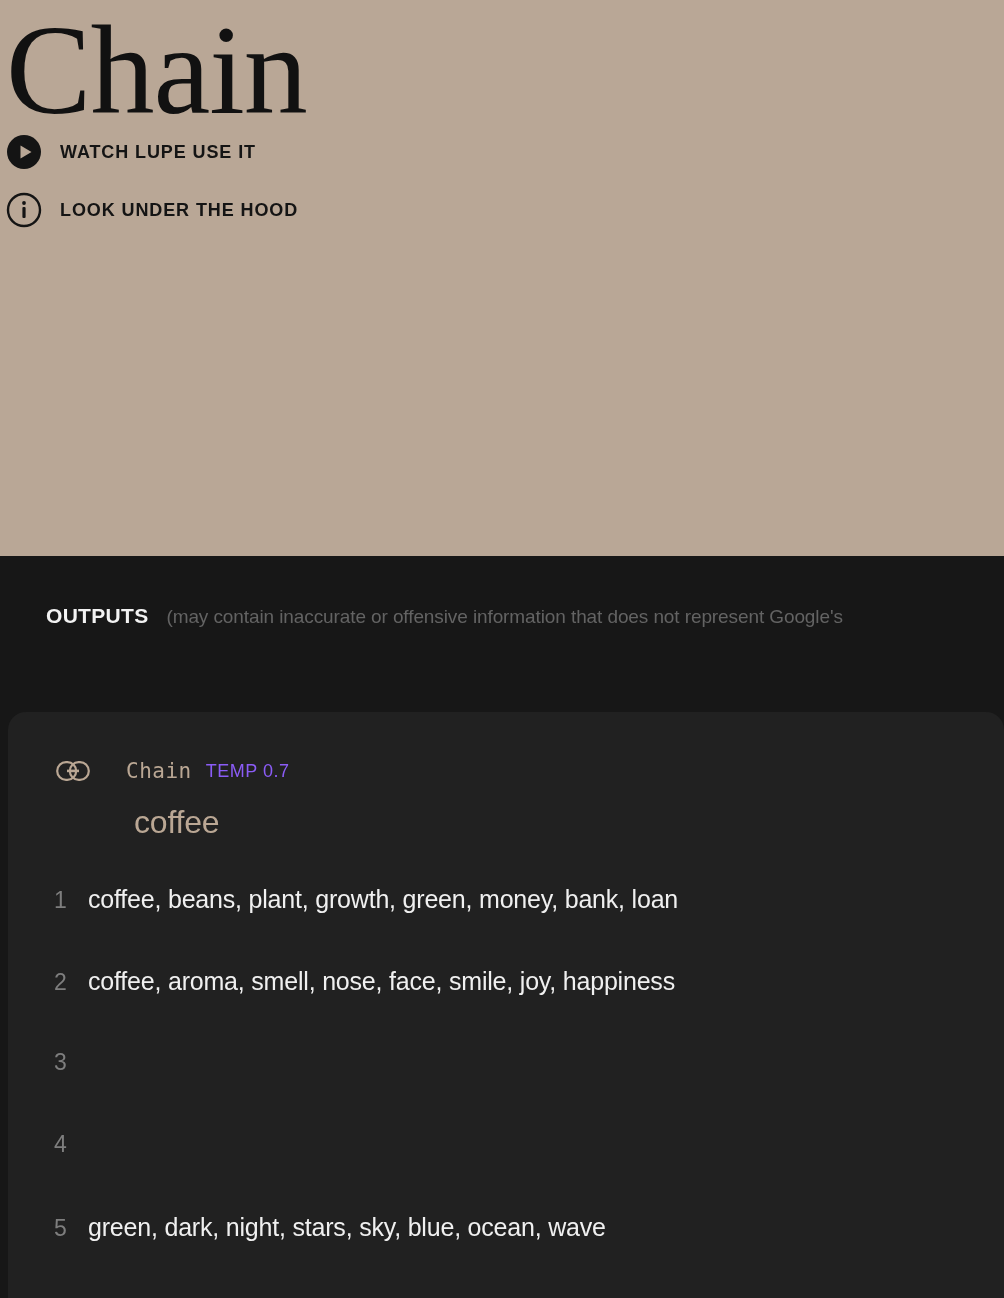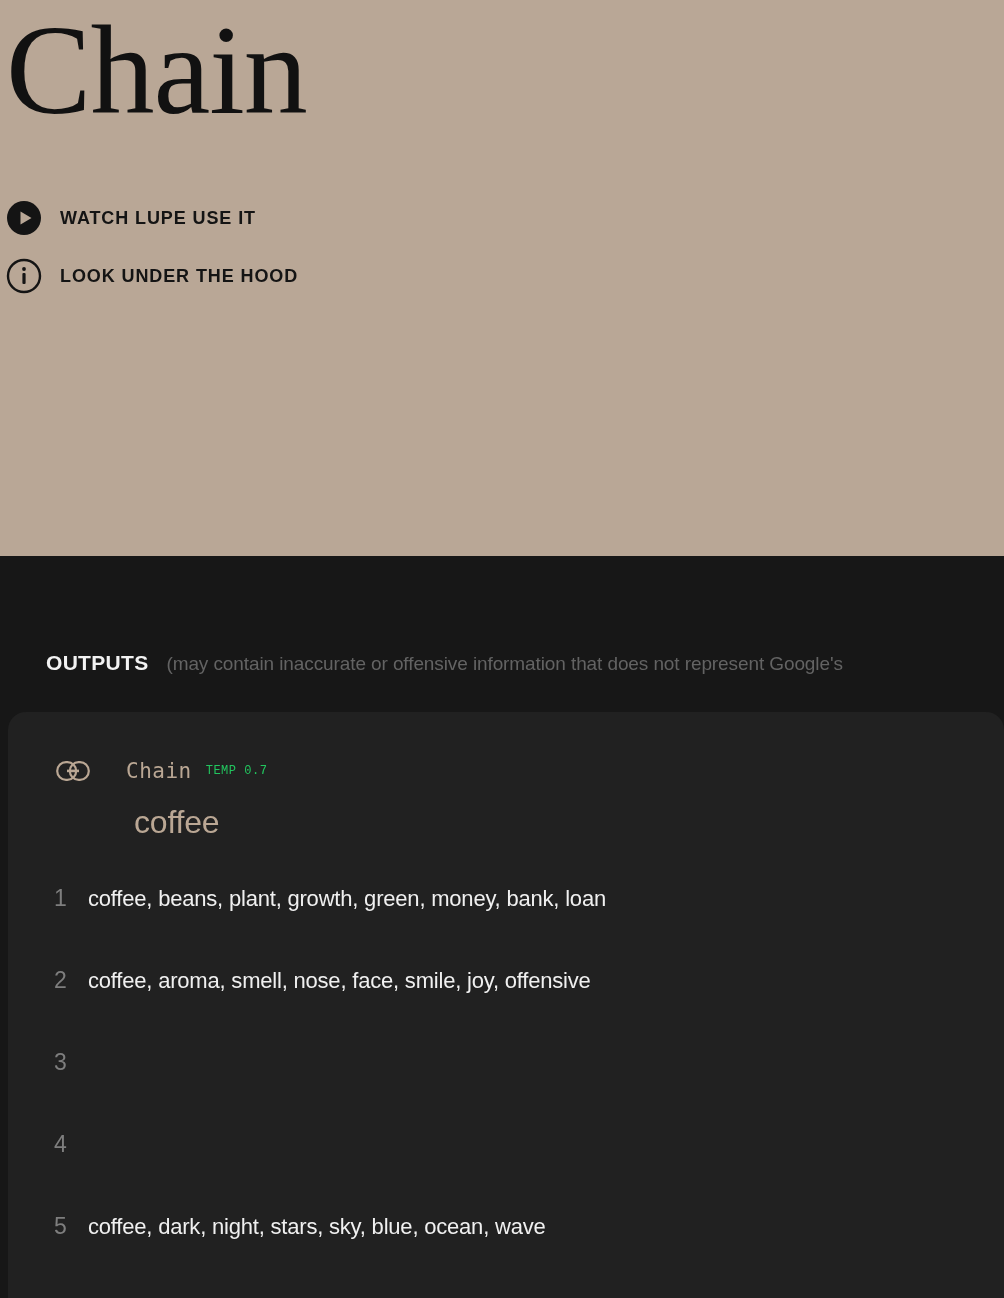--- a/index.html
+++ b/index.html
@@ -35,21 +35,20 @@
     font-weight: 400;
   }
   .hero-sub {
     font-size: 26px;
     color: #1a1a1a;
     margin: 0;
     padding-top: 42px;
     letter-spacing: -0.1px;
   }
   .hero-links {
-    margin-top: 66px;
   }
   .hero-link {
     display: flex;
     align-items: center;
     gap: 18px;
     margin-bottom: 22px;
     text-decoration: none;
     cursor: pointer;
     width: max-content;
   }
@@ -66,21 +65,21 @@
     display: flex;
     align-items: center;
     justify-content: center;
   }
 
   
   .outputs-bar {
     height: 156px;
     box-sizing: border-box;
     background: #171717;
-    padding: 95px 0 0 46px;
+    padding: 48px 0 0 46px;
     display: flex;
     align-items: baseline;
     white-space: nowrap;
     overflow: hidden;
   }
   .outputs-label {
     font-size: 21px;
     font-weight: bold;
     color: #f2f2f2;
     letter-spacing: 0.3px;
@@ -118,23 +117,23 @@
     align-items: center;
   }
   .meta-model {
     font-family: "DejaVu Sans Mono", "Liberation Mono", monospace;
     font-size: 21px;
     color: #baa794;
     margin-left: 30px;
     letter-spacing: 0.5px;
   }
   .meta-temp {
-    font-family: Liberation Mono, monospace;
-    font-size: 12px;
-    color: #22c55e;
+    font-family: Liberation Sans, sans-serif;
+    font-size: 18px;
+    color: #8b5cf6;
     margin-left: 14px;
     letter-spacing: 0.5px;
   }
   .card-heading {
     font-size: 32px;
     font-weight: normal;
     color: #baa794;
     margin: 18px 0 0 126px;
     letter-spacing: -0.2px;
   }
@@ -150,21 +149,21 @@
   }
   .chain-index {
     width: 80px;
     flex: 0 0 80px;
     padding-left: 46px;
     box-sizing: border-box;
     font-size: 23px;
     color: #7e7e7e;
   }
   .chain-text {
-    font-size: 22px;
+    font-size: 25px;
     color: #f0f0f0;
     letter-spacing: -0.2px;
   }
 </style>
 </head>
 <body>
 
 <section class="hero">
   <h1 class="hero-title">Chain</h1>
 
@@ -217,30 +216,30 @@
 
   <ol class="chain-list">
 
     <li class="chain-row">
       <span class="chain-index">1</span>
       <span class="chain-text">coffee, beans, plant, growth, green, money, bank, loan</span>
     </li>
 
     <li class="chain-row">
       <span class="chain-index">2</span>
-      <span class="chain-text">coffee, aroma, smell, nose, face, smile, joy, offensive</span>
+      <span class="chain-text">coffee, aroma, smell, nose, face, smile, joy, happiness</span>
     </li>
 
     <li class="chain-row">
       <span class="chain-index">3</span>
     </li>
 
     <li class="chain-row">
       <span class="chain-index">4</span>
     </li>
 
     <li class="chain-row">
       <span class="chain-index">5</span>
-      <span class="chain-text">coffee, dark, night, stars, sky, blue, ocean, wave</span>
+      <span class="chain-text">green, dark, night, stars, sky, blue, ocean, wave</span>
     </li>
 
   </ol>
 </section>
 
 </body></html>

